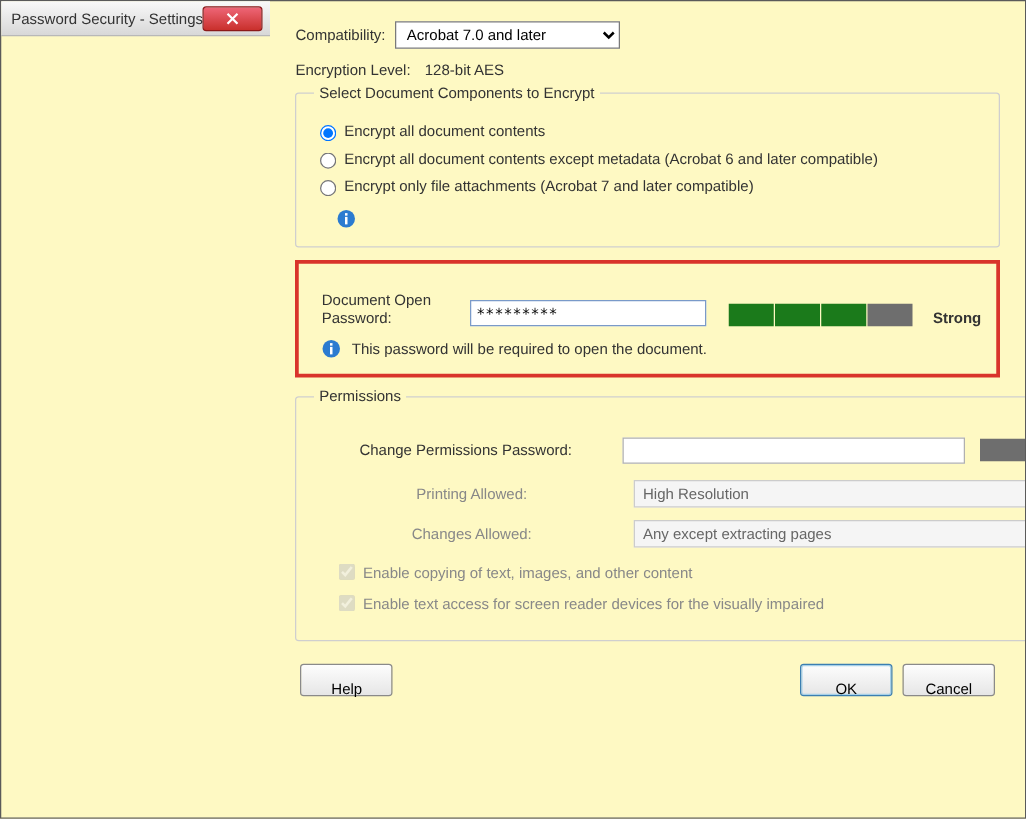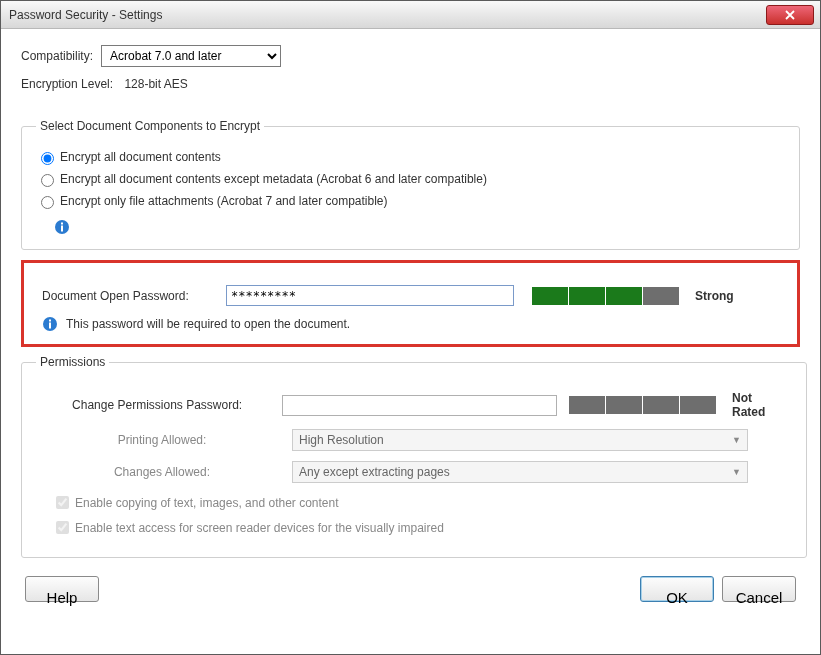--- a/index.html
+++ b/index.html
@@ -1,21 +1,21 @@
 <!DOCTYPE html>
 <html><head>
   <meta charset="utf-8">
   <style>
     * { box-sizing: border-box; font-family: 'Segoe UI', Tahoma, sans-serif; }
     body { margin: 0; padding: 0; background: #888; }
     .window {
       width: 821px; height: 655px;
-      background: #ffffff;
+      background: #fef9c3;
       border: 1px solid #5a5a5a;
-      display: flex; flex-direction: column;
+      display: flex; flex-direction: row;
       position: relative;
     }
     .titlebar {
       height: 28px;
       background: linear-gradient(to bottom, #f9f9f9 0%, #e8e8e8 50%, #d8d8d8 100%);
       display: flex; align-items: center;
       border-bottom: 1px solid #b8b8b8;
       padding-left: 8px;
       font-size: 12px;
       color: #333;
@@ -38,21 +38,21 @@
       overflow: hidden;
     }
     .row { display: flex; align-items: center; margin-bottom: 10px; }
     .label { margin-right: 8px; }
     select {
       font-size: 12px; height: 22px;
       border: 1px solid #7a7a7a;
       background: #fff; padding: 1px 4px;
       width: 180px;
     }
-    .encrypt-level { margin-bottom: 28px; }
+    .encrypt-level { margin-bottom: 4px; }
     .encrypt-level .lbl { margin-right: 8px; }
     fieldset {
       border: 1px solid #cfcfcf;
       border-radius: 3px;
       padding: 10px 14px 12px 14px;
       margin: 0 0 10px 0;
     }
     legend { font-size: 12px; color: #333; padding: 0 4px; }
     .radio-row, .check-row {
       display: flex; align-items: center;
@@ -71,21 +71,21 @@
       display: inline-flex; align-items: center; justify-content: center;
       flex-shrink: 0;
     }
     .info-icon svg { width: 16px; height: 16px; }
     .red-box {
       border: 3px solid #d9342b;
       padding: 10px 12px;
       margin: 0 0 8px 0;
     }
     .pwd-row {
-      display: flex; align-items: center;
+      display: flex; align-items: flex-end;
       margin: 12px 0 8px 0;
     }
     .pwd-label { width: 190px; text-align: left; padding-left: 6px; }
     .pwd-input {
       width: 288px; height: 21px;
       border: 1px solid #7a9ac9;
       font-size: 12px; padding: 1px 4px;
       font-family: monospace;
       color: #000;
     }
@@ -125,21 +125,21 @@
     .disabled-check input { opacity: 0.7; }
     .footer {
       display: flex; align-items: center;
       padding: 0 4px; margin-top: 18px;
     }
     .btn {
       min-width: 74px; height: 23px;
       border: 1px solid #8a8a8a;
       background: linear-gradient(to bottom, #fdfdfd, #e6e6e6);
       border-radius: 3px;
-      font-size: 15px;
+      font-size: 12px;
       cursor: pointer;
       padding: 12px 12px;
     }
     .btn.primary {
       border: 1px solid #3c7fb1;
       box-shadow: 0 0 0 1px #a6d0e8 inset;
     }
     .footer-spacer { flex: 1; }
     .footer .btn + .btn { margin-left: 8px; }
     .not-rated { font-weight: bold; margin-left: 16px; }

